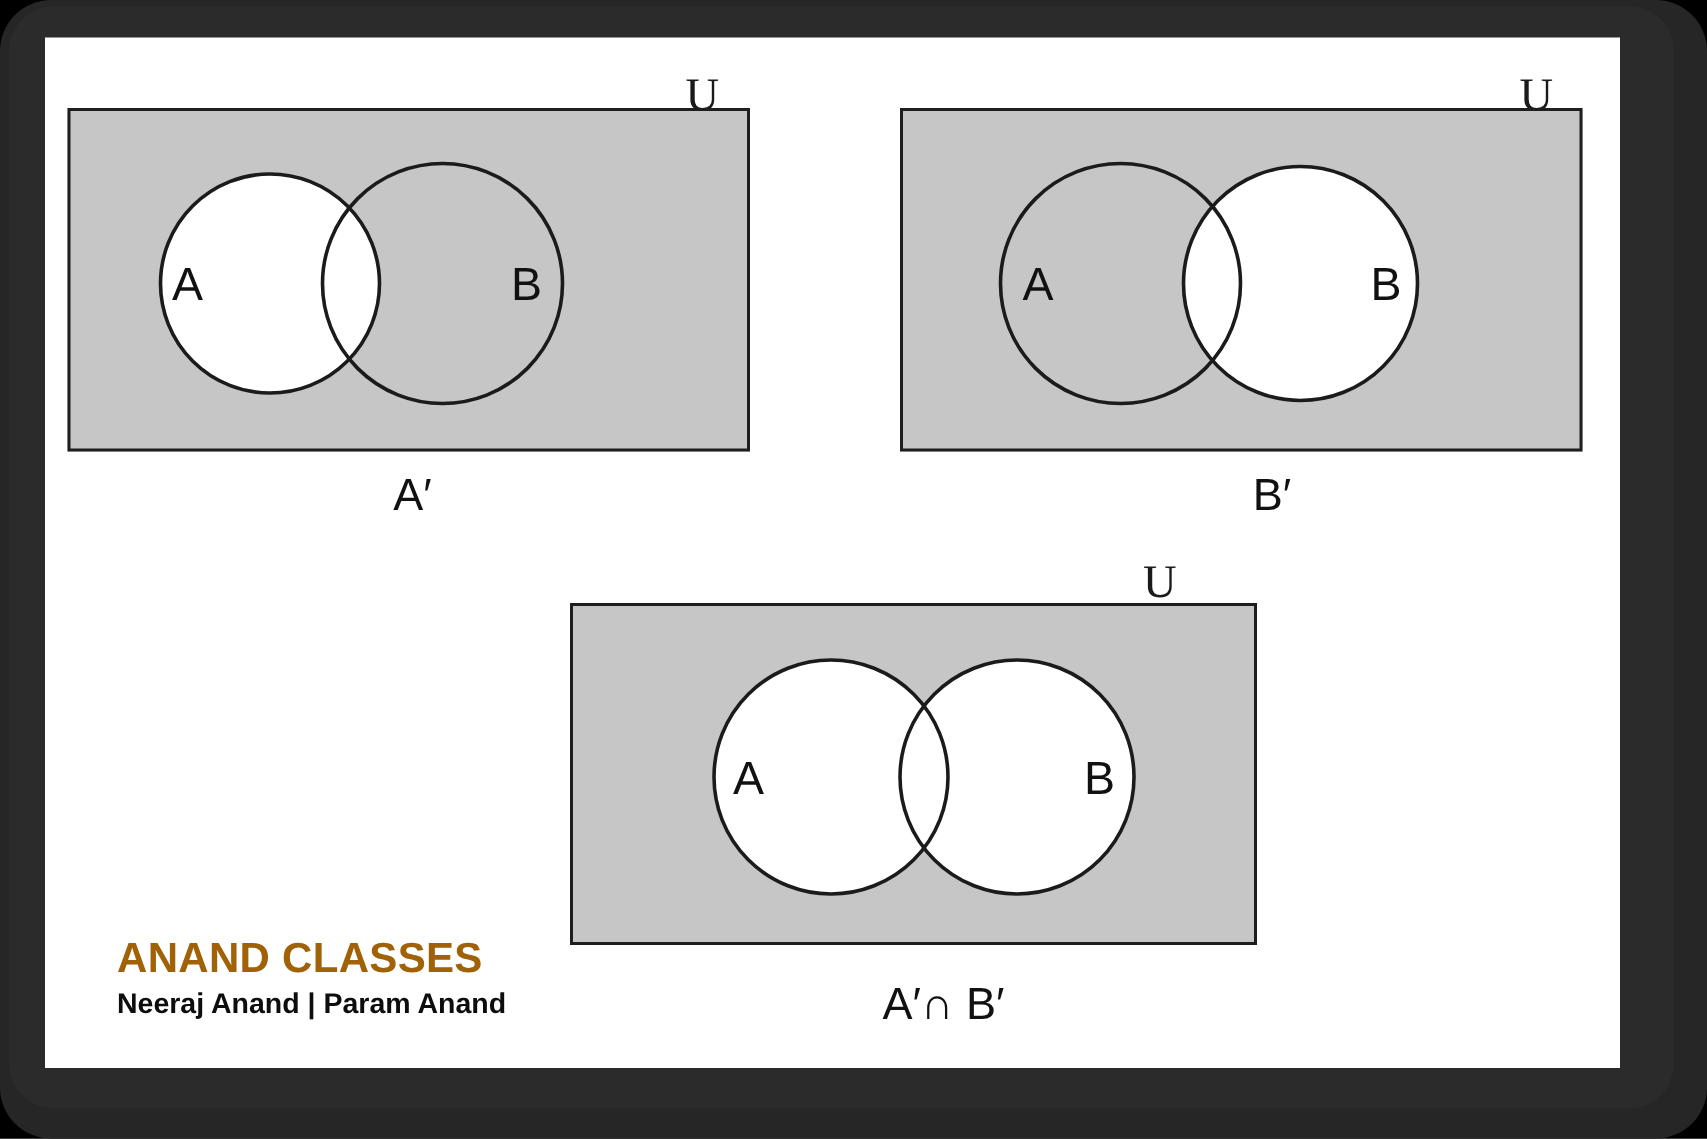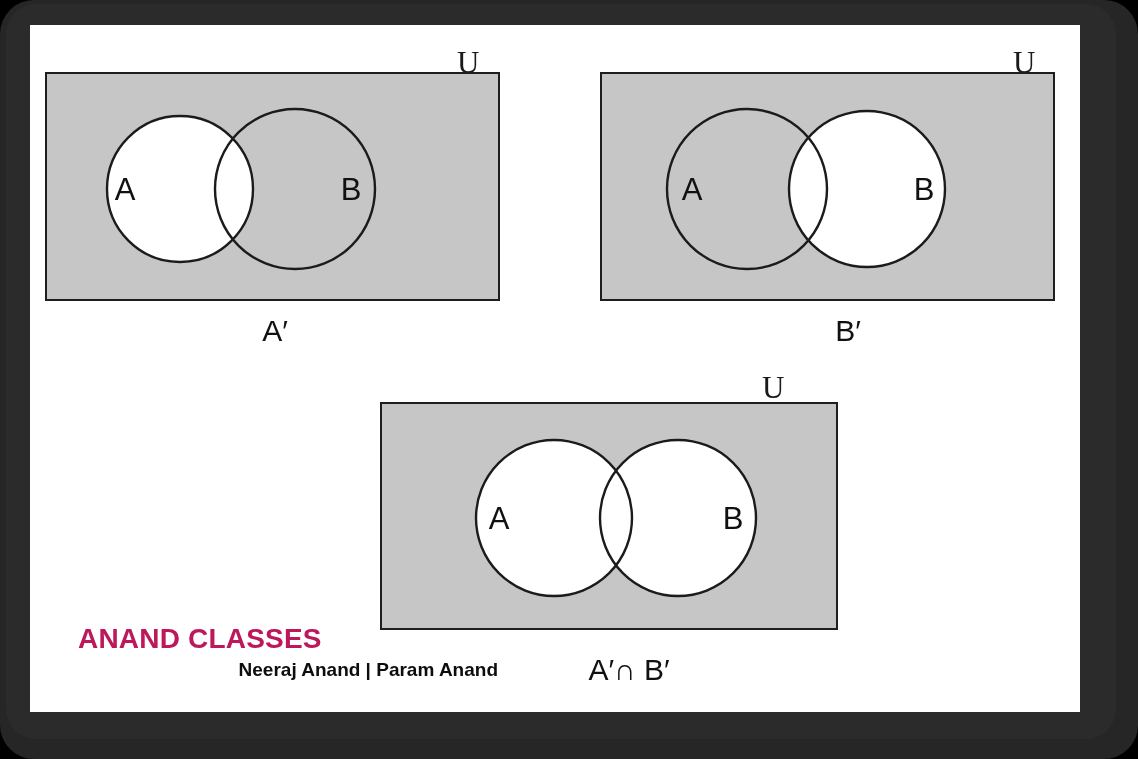--- a/index.html
+++ b/index.html
@@ -89,34 +89,33 @@
   #branding {
     position: absolute;
     left: 48px;
     top: 599px;
     width: 420px;
   }
   #brand-title {
     font-family: "Liberation Sans", sans-serif;
     font-weight: bold;
     font-size: 28px;
-    color: #be185d;
+    color: #a16207;
     letter-spacing: 0.2px;
     line-height: 1.05;
     white-space: nowrap;
   }
   #brand-sub {
     font-family: "Liberation Sans", sans-serif;
     font-weight: bold;
     font-size: 19px;
     color: #0d0d0d;
     margin-top: 7px;
     line-height: 1.05;
     white-space: nowrap;
-    text-align: right;
   }
 </style>
 </head>
 <body>
 
 <div id="frame">
   <div id="frame-inner-shadow"></div>
 
   <div id="page">
 

